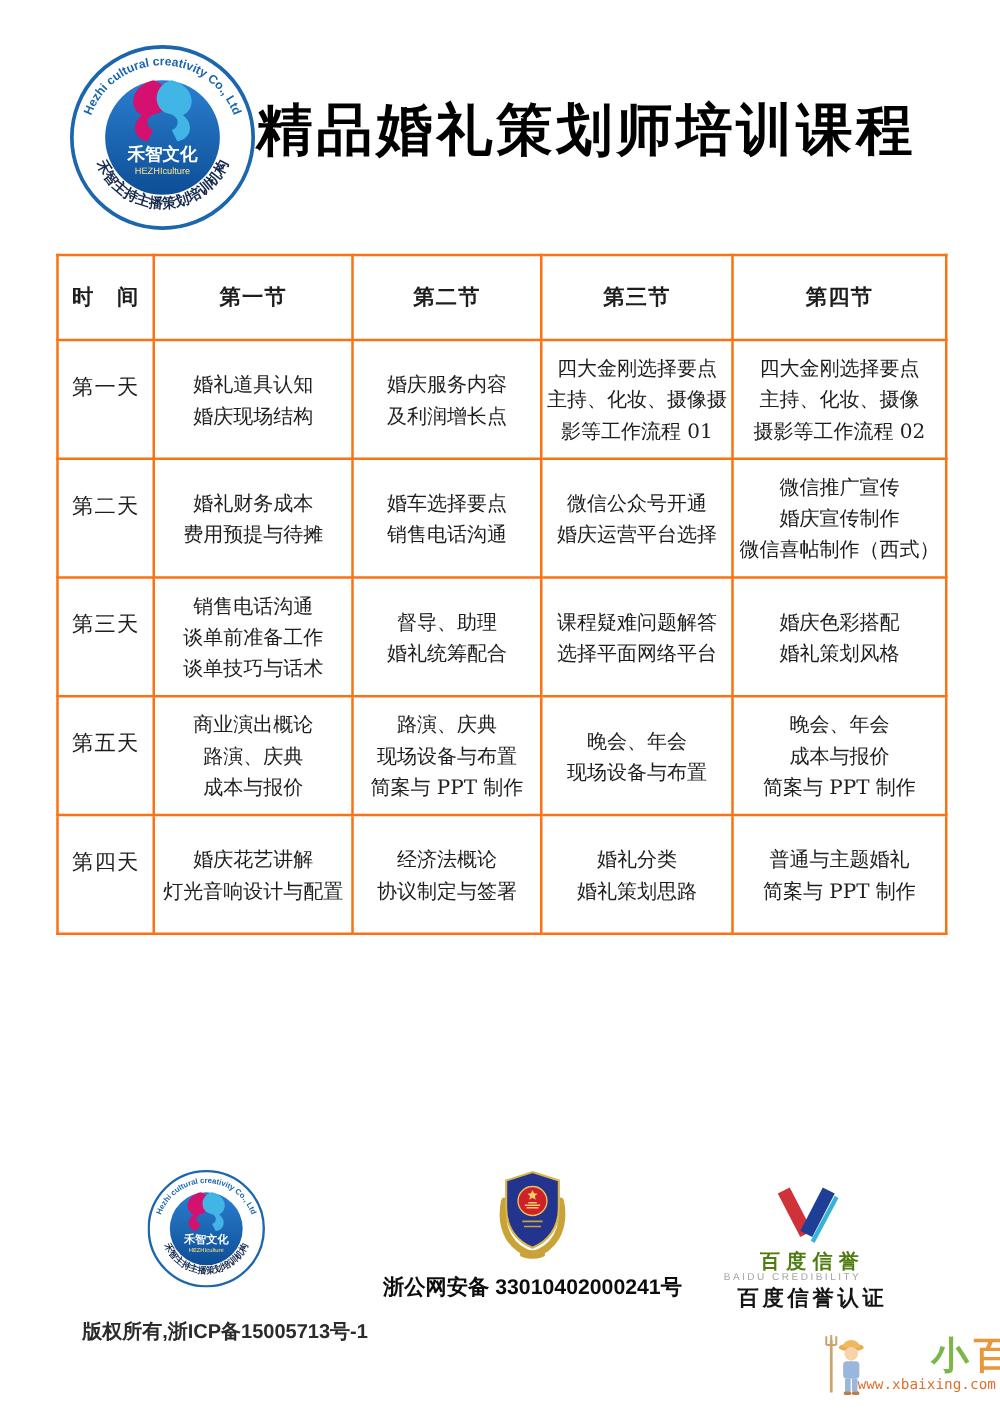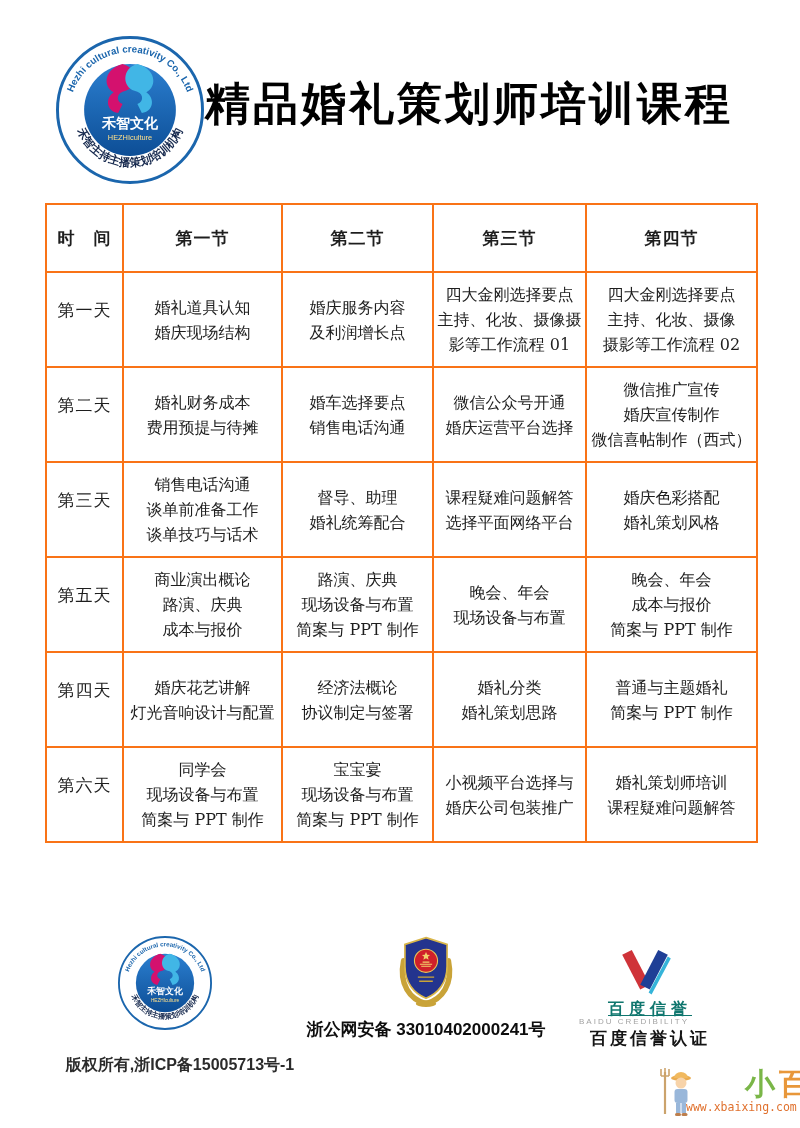--- a/index.html
+++ b/index.html
@@ -20,21 +20,21 @@
   table.schedule th { height:68px; font-size:17px; font-weight:600; letter-spacing:1px; }
   table.schedule td.day { font-size:17px; vertical-align:top; padding-top:25px; letter-spacing:1px; }
   table.schedule tr.datarow { height:95px; }
 
   
   .footer-text { position:absolute; font-family:"Liberation Sans","DejaVu Sans",sans-serif; text-align:center; }
   .icp { left:58px; top:1055px; width:244px; font-size:16px; font-weight:600; color:#2b2b2b; }
   .police-text { left:306px; top:1018px; width:240px; font-size:17px; font-weight:bold; color:#0d0d0d; }
   .police-badge { position:absolute; left:392px; top:931px; width:68px; height:80px; }
   .baidu-logo { position:absolute; left:615px; top:944px; width:60px; height:54px; }
-  .baidu-cn { left:562px; top:999px; width:176px; font-size:16px; color:#0f766e; letter-spacing:5px; font-weight:600;text-decoration:underline; }
+  .baidu-cn { left:562px; top:999px; width:176px; font-size:16px; color:#4d7c0f; letter-spacing:5px; font-weight:600; }
   .baidu-en { left:546px; top:1017px; width:176px; font-size:8px; color:#a3a3a3; letter-spacing:2px; }
   .baidu-cert { left:560px; top:1027px; width:180px; font-size:17px; font-weight:bold; color:#141414; letter-spacing:3px; }
 
   
   .watermark { position:absolute; left:658px; top:1062px; width:140px; height:60px; }
   .farmer { position:absolute; left:2px; top:4px; width:36px; height:52px; }
   .wm-name { position:absolute; left:40px; top:2px; width:100px; font-size:30px; font-weight:bold;
              font-family:"DejaVu Sans","Liberation Sans",sans-serif; letter-spacing:4px; white-space:nowrap;margin-left:47px; }
   .wm-name .g { color:#7ab648; } .wm-name .o { color:#e8973a; }
   .wm-url { position:absolute; left:28px; top:38px; width:112px; font-size:11.5px; color:#e0712e;
@@ -140,33 +140,20 @@
   <tr class="datarow">
     <td class="day">第四天</td>
     <td>婚庆花艺讲解
 灯光音响设计与配置</td>
     <td>经济法概论
 协议制定与签署</td>
     <td>婚礼分类
 婚礼策划思路</td>
     <td>普通与主题婚礼
 简案与 PPT 制作</td>
-  </tr>
-  <tr class="datarow">
-    <td class="day">第六天</td>
-    <td>同学会
-现场设备与布置
-简案与 PPT 制作</td>
-    <td>宝宝宴
-现场设备与布置
-简案与 PPT 制作</td>
-    <td>小视频平台选择与
-婚庆公司包装推广</td>
-    <td>婚礼策划师培训
-课程疑难问题解答</td>
   </tr>
 </tbody>
   </table>
 
 <div class="hezhi-logo small">
   <svg viewBox="0 0 100 100" width="100%" height="100%">
     <defs>
       <path id="arcTopB" d="M 9,52 A 41,41 0 1 1 91,52"></path>
       <path id="arcBotB" d="M 12,50 A 38,38 0 0 0 88,50"></path>
       <linearGradient id="discGradB" x1="0" y1="0" x2="0" y2="1">

